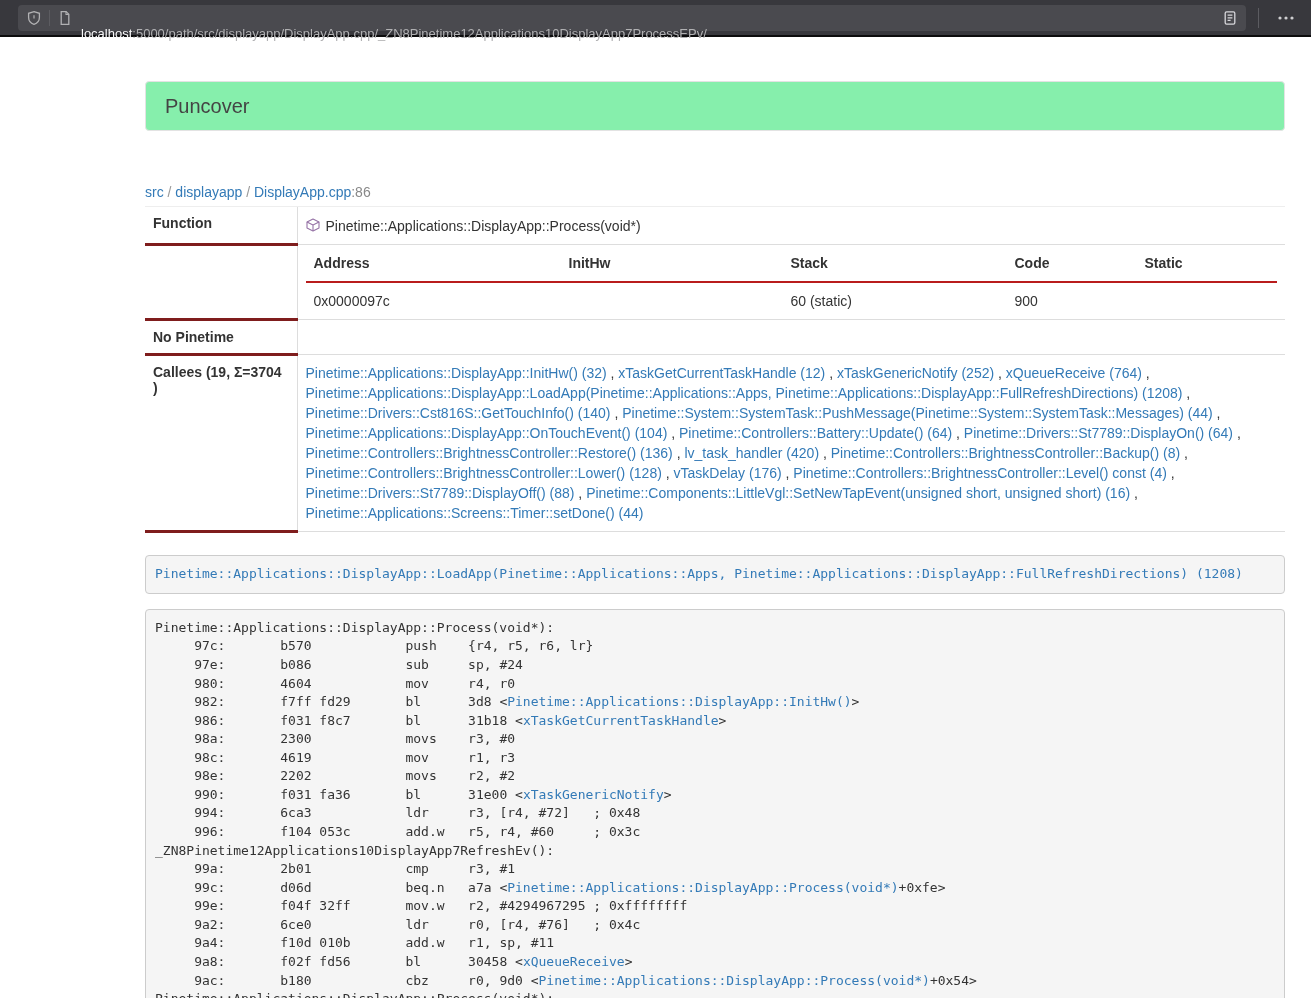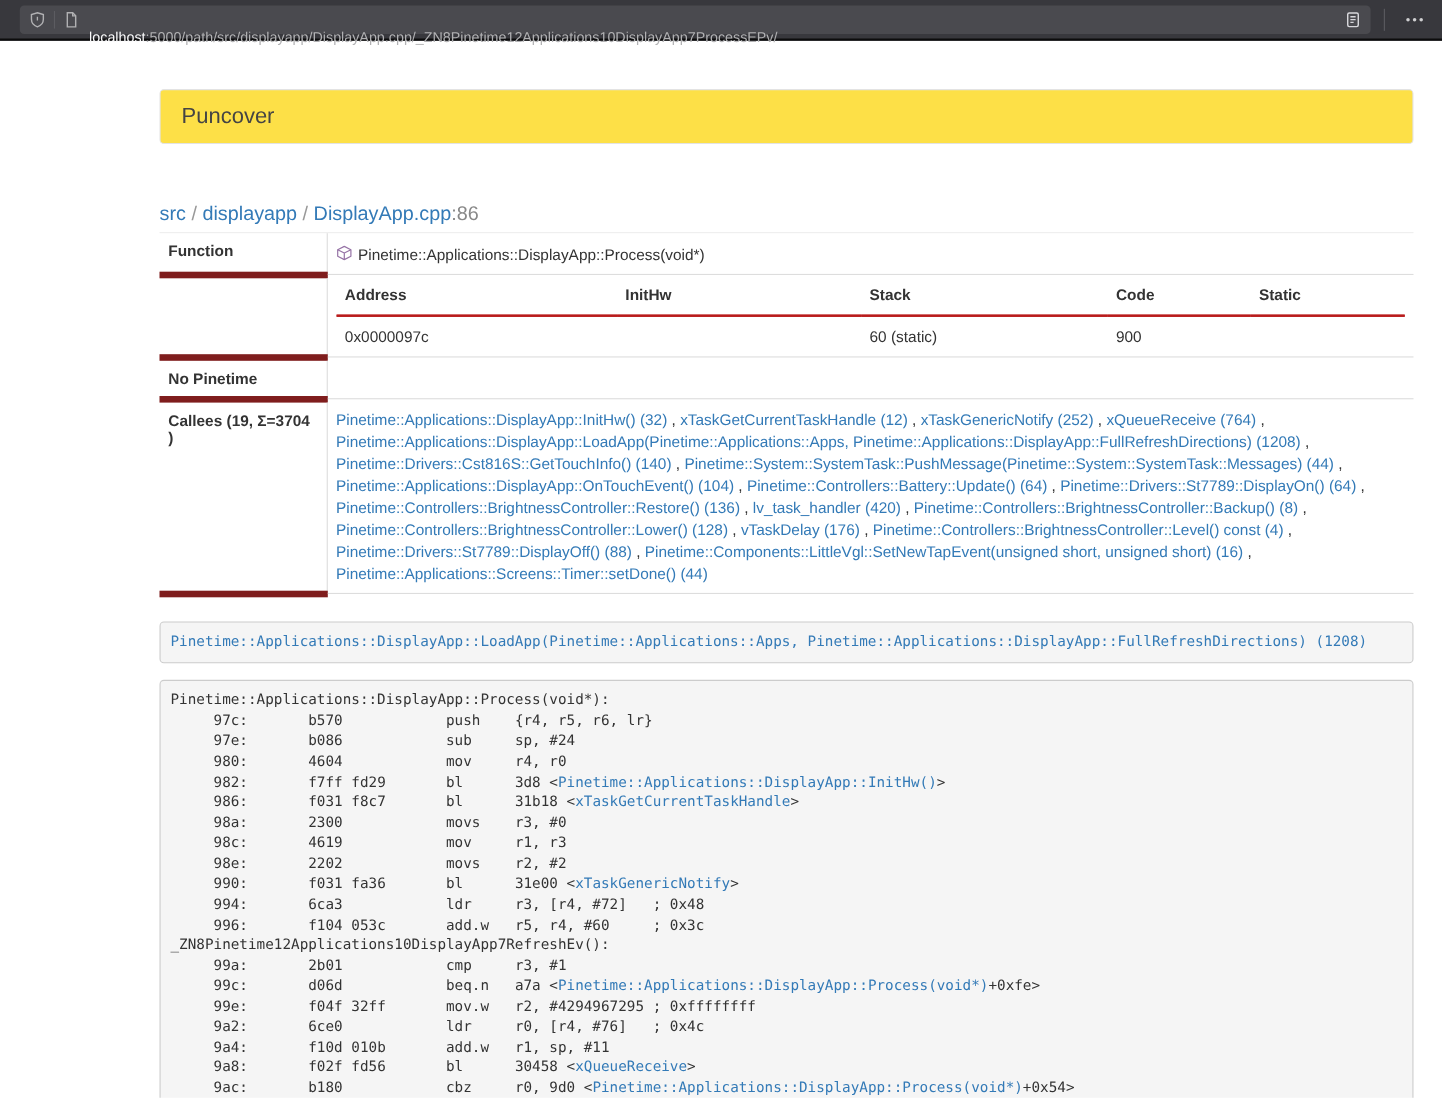--- a/index.html
+++ b/index.html
@@ -26,37 +26,37 @@
   }
   .url-host { color:#f9f9fa; }
   .toolbar-divider { width:1px; height:20px; background:#5c5c61; margin:0 12px; flex:0 0 auto; }
   .dots-btn { background:none; border:none; padding:2px 6px; cursor:pointer; line-height:0; }
 
   
   .page { padding-top:44px; }
   .container { margin-left:145px; width:1140px; }
 
   .well {
-    background:#fde047; border:1px solid #e3e3e3; border-radius:4px;
+    background:#86efac; border:1px solid #e3e3e3; border-radius:4px;
     height:50px; display:flex; align-items:center; padding:0 19px; margin-bottom:53px;
   }
   .well .title { font-size:20px; color:#444; }
 
   a { color:#337ab7; text-decoration:none; }
 
-  .breadcrumb { font-size:18px; margin-bottom:6px;margin-top:11px; }
+  .breadcrumb { font-size:14px; margin-bottom:6px;margin-top:11px; }
   .breadcrumb .sep { color:#999; }
   .breadcrumb .lineno { color:#888; }
 
   hr.rule { border:none; border-top:1px solid #eee; margin:0; }
 
   table.fn { width:100%; border-collapse:collapse; }
   table.fn > tbody > tr > th.rowlabel {
     width:152px; text-align:left; vertical-align:top; padding:8px;
-    border-right:1px solid #ddd; border-bottom:6px solid #7f1d1d;
+    border-right:1px solid #ddd; border-bottom:3px solid #7f1d1d;
     font-weight:bold; font-size:14px;
   }
   table.fn > tbody > tr > td.rowcontent {
     padding:8px; border-bottom:1px solid #ddd; vertical-align:top; line-height:20px;
   }
   table.fn > tbody > tr > td.rowcontent.tight { padding-top:0; padding-bottom:0; }
 
   .fn-name { vertical-align:middle; }
   .cube { vertical-align:-2px; margin-right:6px; }
 

